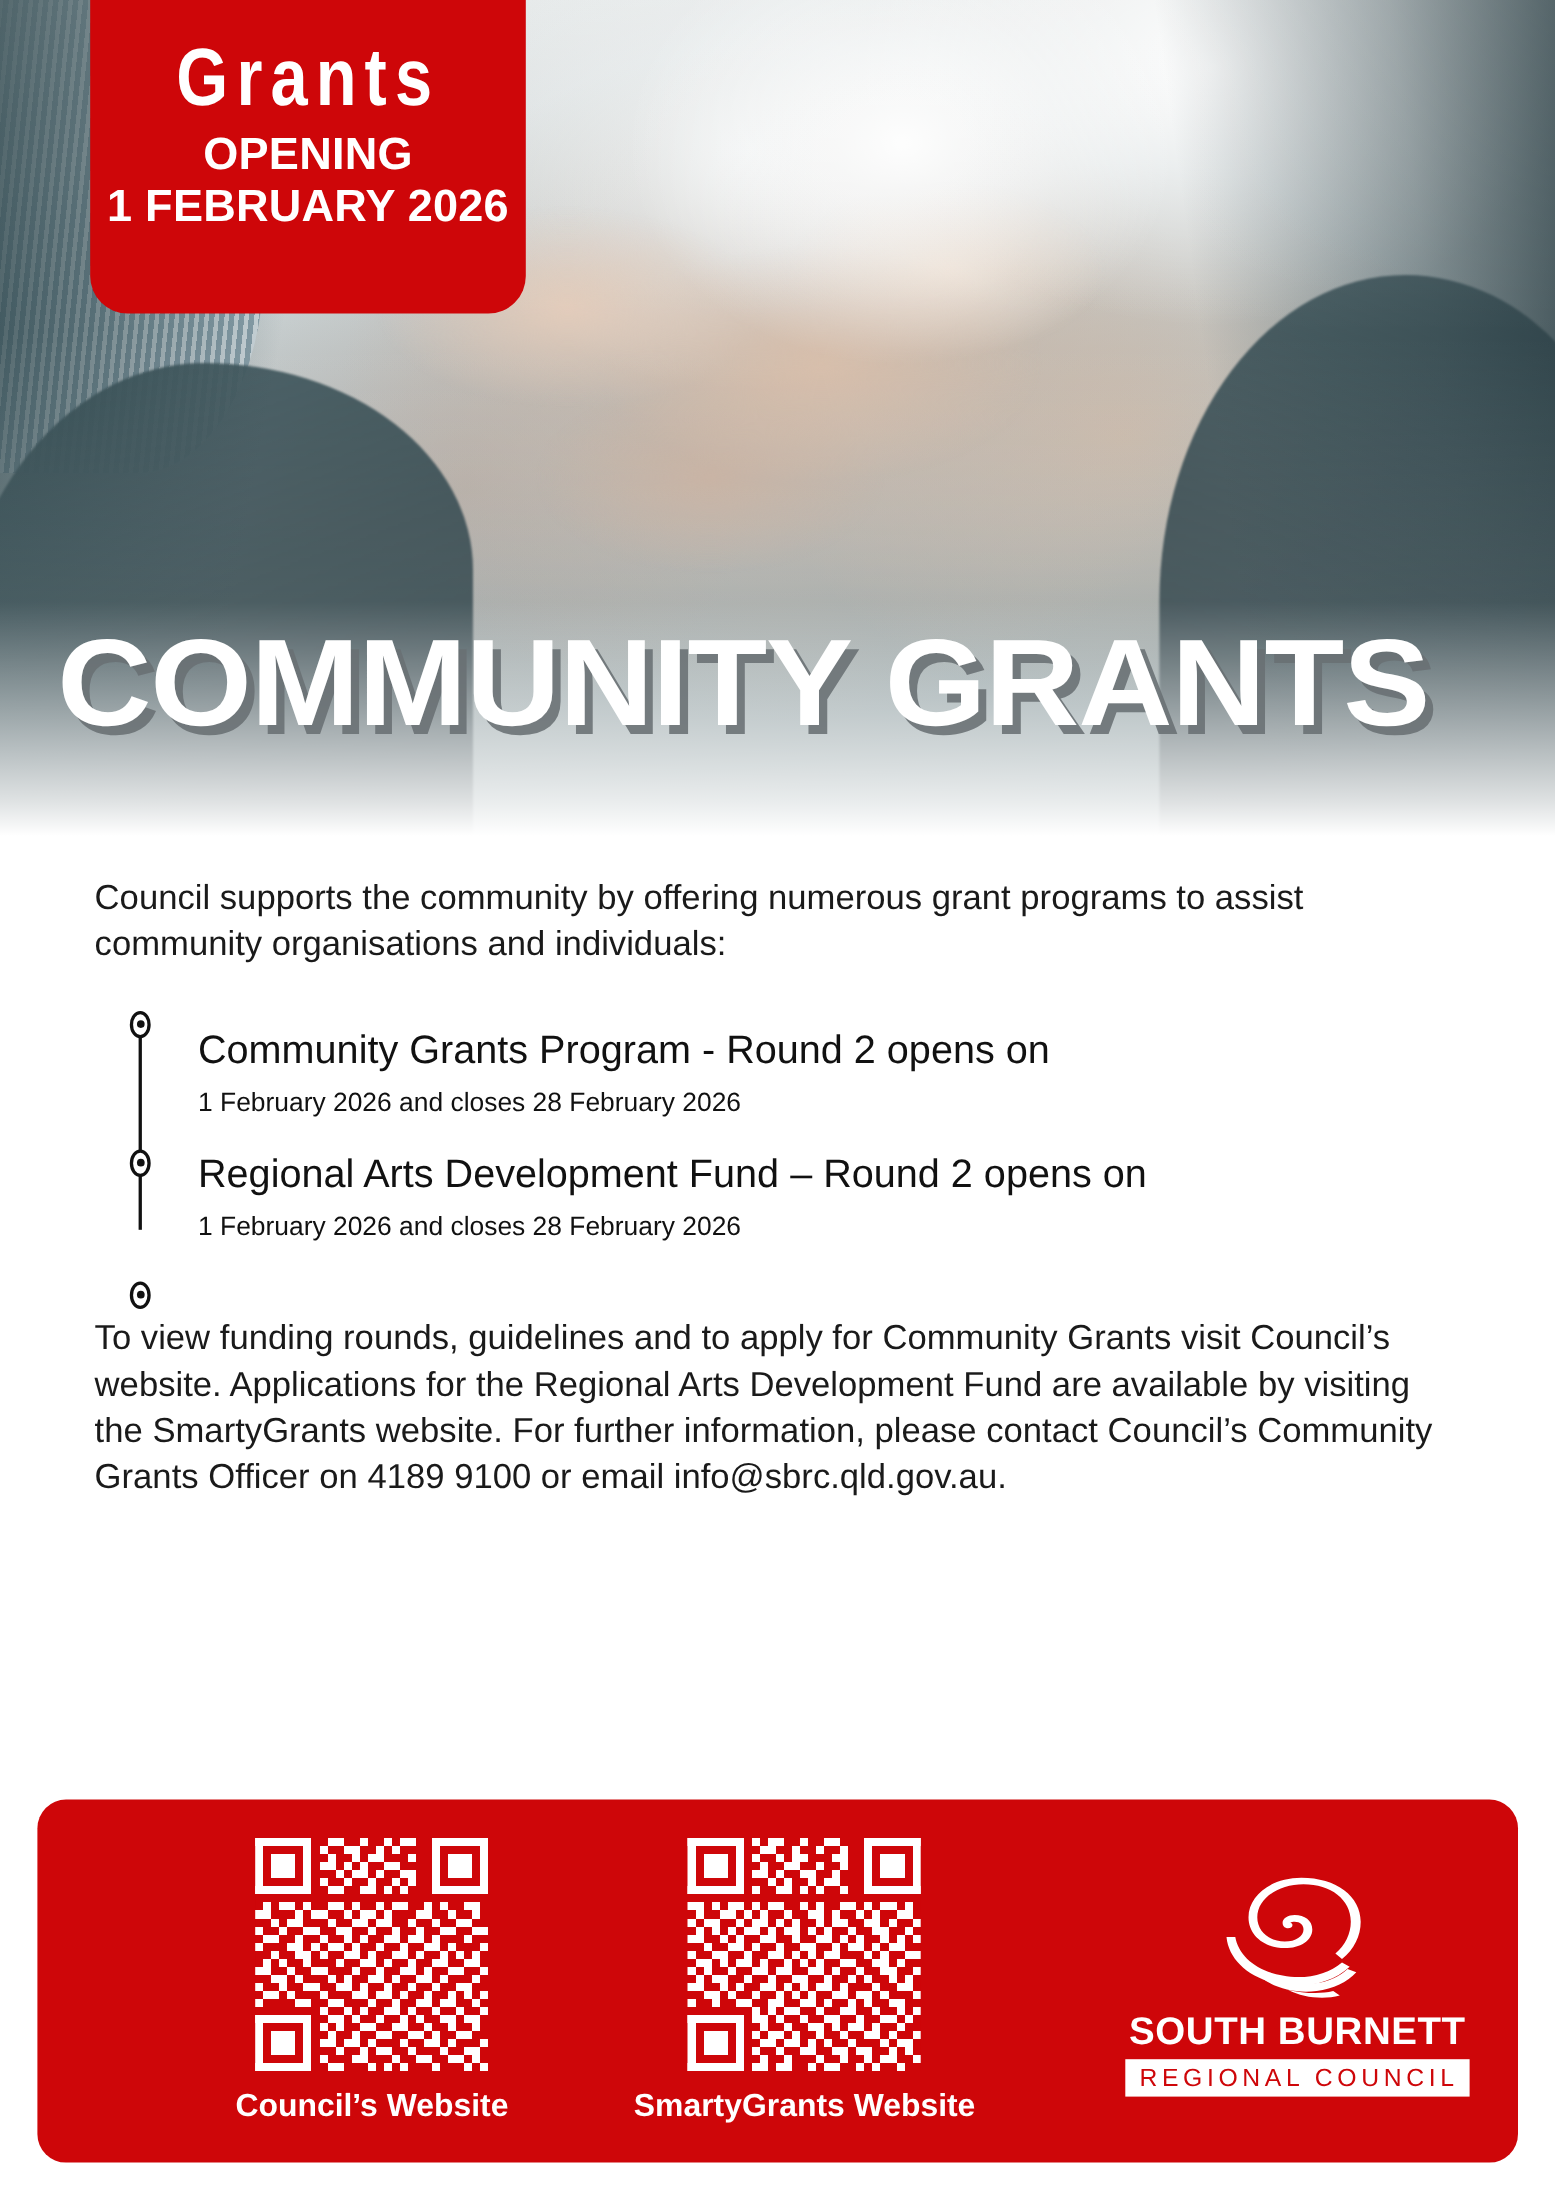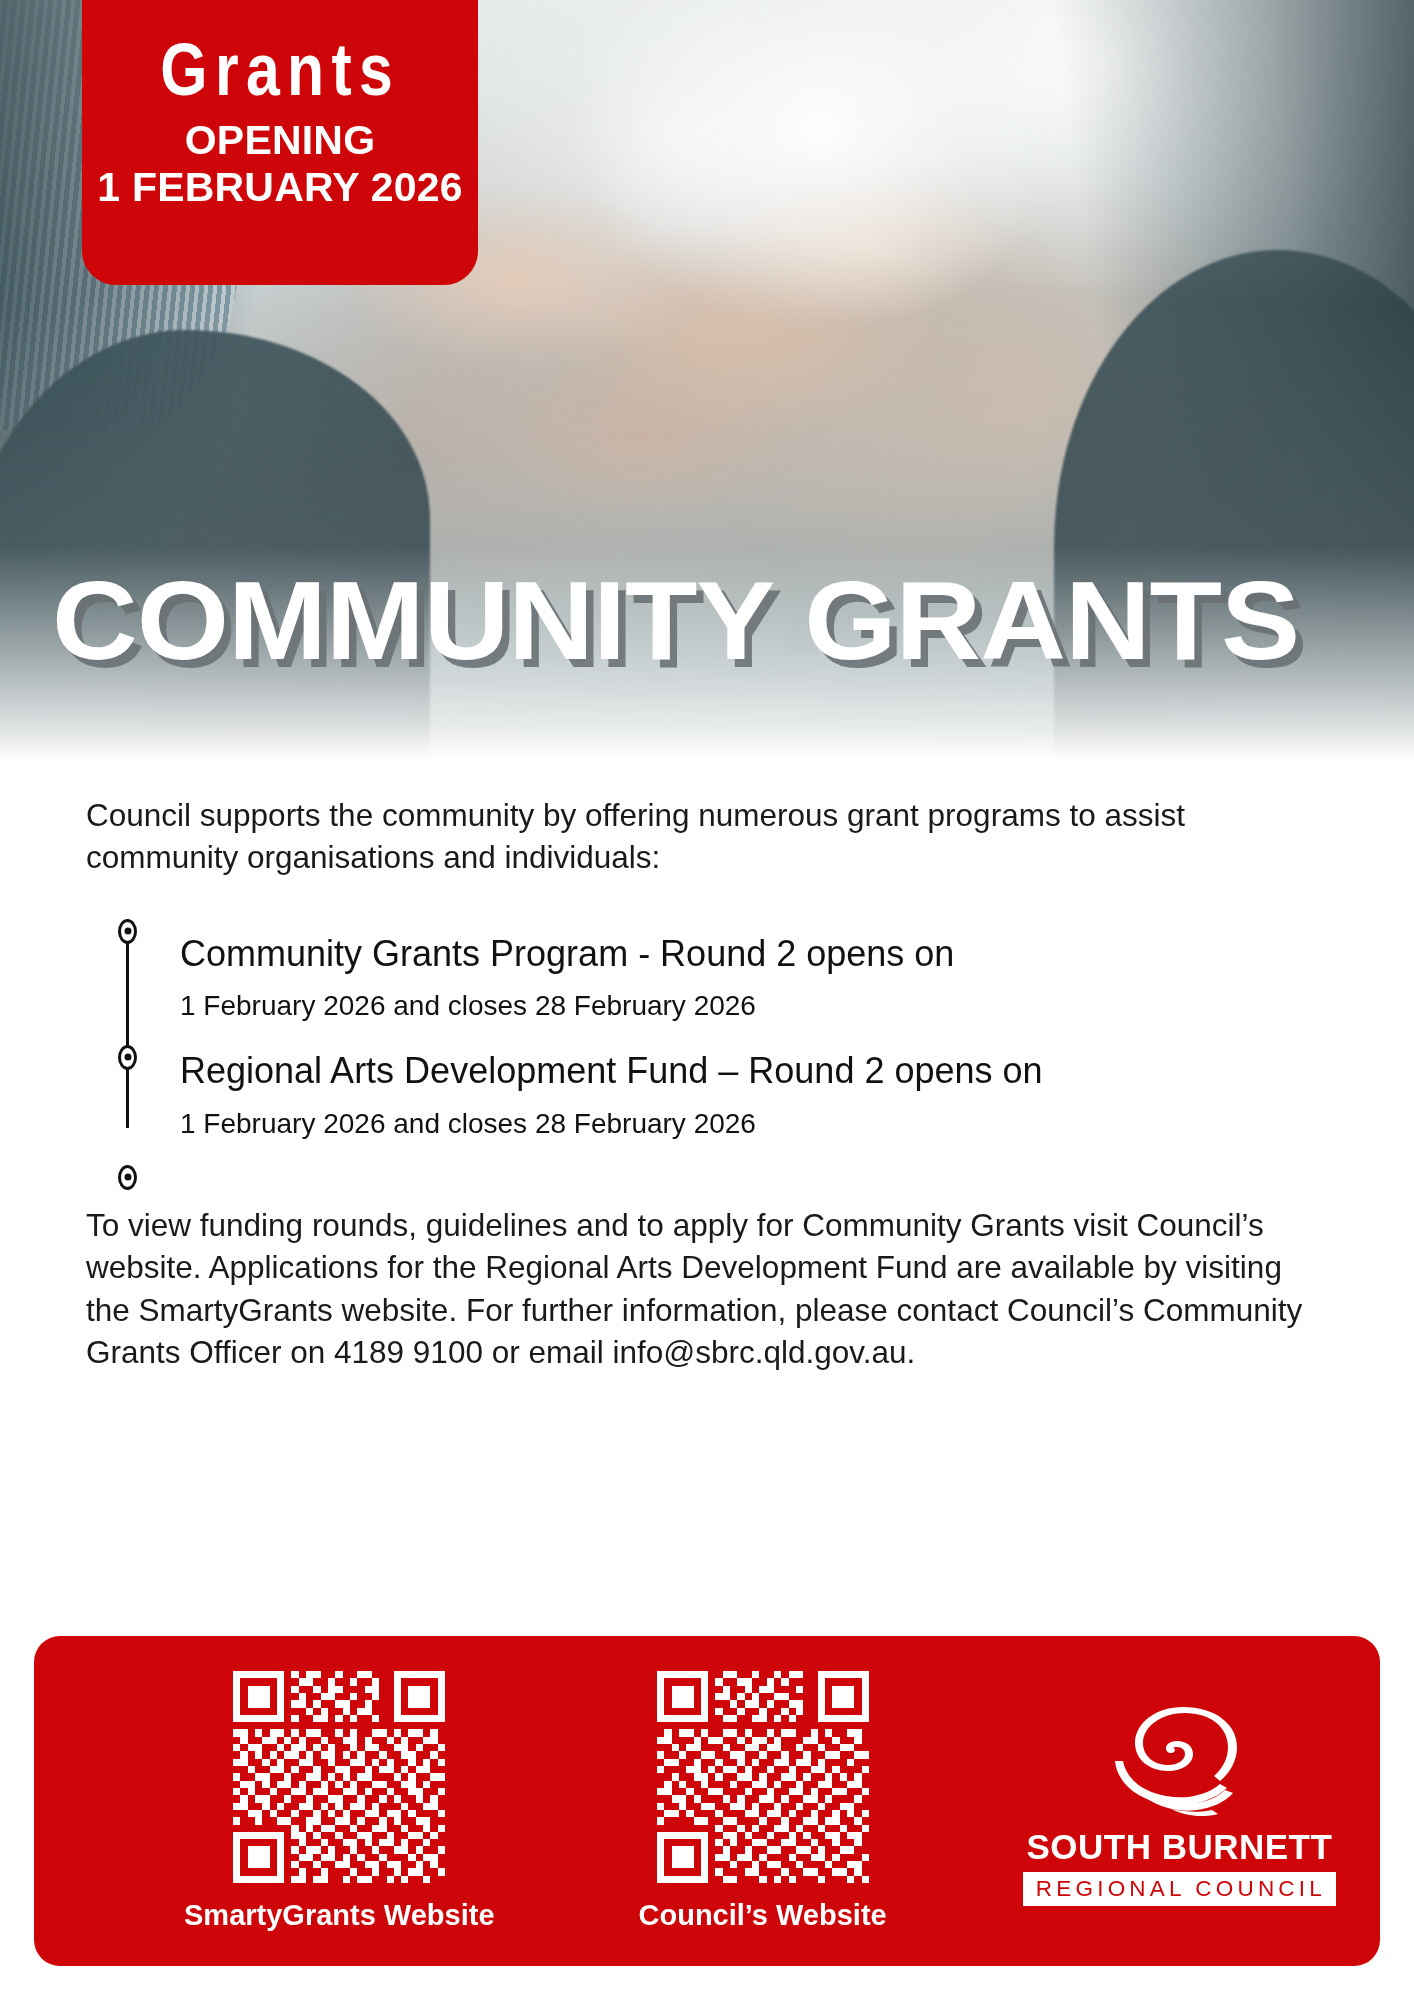--- a/index.html
+++ b/index.html
@@ -75,21 +75,21 @@
   .tl-line{position:absolute;left:8px;top:18px;bottom:12px;width:2.5px;background:#111;}
   .tl-node{position:absolute;left:0;width:19px;height:25px;border:3px solid #111;
     border-radius:50%;background:#fff;box-sizing:border-box;}
   .tl-node::after{content:"";position:absolute;left:50%;top:50%;width:7px;height:7px;
     background:#111;border-radius:50%;transform:translate(-50%,-50%);}
   .tl-node.n1{top:6px;} .tl-node.n2{top:132px;} .tl-node.n3{top:252px;}
   .tl-item{margin:0 0 0 62px;font-size:36px;line-height:1.18;color:#111;}
   .tl-item.first{padding-top:20px;}
   .tl-item.second{padding-top:28px;}
   .tl-item b{font-weight:400;}
-  .tl-sub{margin:14px 0 0 62px;font-size:28px;line-height:1.18;color:#111;}
+  .tl-sub{margin:14px 0 0 62px;font-size:24px;line-height:1.18;color:#111;}
 
   .para{margin:0 0 0 86px;width:1240px;font-size:31.5px;line-height:1.345;color:#1a1a1a;}
   .para.p1{margin-top:44px;}
   .para.p2{margin-top:64px;}
 
   
   .footer{position:absolute;left:34px;top:1636px;width:1346px;height:330px;
     background:#ce0609;border-radius:26px;display:flex;align-items:center;
     box-sizing:border-box;padding:0 36px;}
   .qr-block{display:flex;flex-direction:column;align-items:center;}
@@ -148,20 +148,248 @@
     <p class="tl-item second">
       <b>Regional Arts Development Fund</b><span> – Round 2 opens on</span>
     </p>
     <p class="tl-sub">1 February 2026 and closes 28 February 2026</p>
   </div>
 
   <p class="para p2">To view funding rounds, guidelines and to apply for Community Grants visit Council’s website. Applications for the Regional Arts Development Fund are available by visiting the SmartyGrants website. For further information, please contact Council’s Community Grants Officer on 4189 9100 or email info@sbrc.qld.gov.au.</p>
 </div>
 
 <div class="footer">
+
+  <div class="qr-block qb2">
+    <svg class="qr" viewBox="0 0 29 29" shape-rendering="crispEdges">
+      <rect width="29" height="29" fill="#ce0609"></rect>
+      <g fill="#ffffff">
+        <rect x="0" y="0" width="7" height="1"></rect>
+          <rect x="0" y="6" width="7" height="1"></rect>
+        <rect x="0" y="0" width="1" height="7"></rect>
+          <rect x="6" y="0" width="1" height="7"></rect>
+        <rect x="2" y="2" width="3" height="3"></rect>
+        <rect x="22" y="0" width="7" height="1"></rect>
+          <rect x="22" y="6" width="7" height="1"></rect>
+        <rect x="22" y="0" width="1" height="7"></rect>
+          <rect x="28" y="0" width="1" height="7"></rect>
+        <rect x="24" y="2" width="3" height="3"></rect>
+        <rect x="0" y="22" width="7" height="1"></rect>
+          <rect x="0" y="28" width="7" height="1"></rect>
+        <rect x="0" y="22" width="1" height="7"></rect>
+          <rect x="6" y="22" width="1" height="7"></rect>
+        <rect x="2" y="24" width="3" height="3"></rect>
+        <rect x="9" y="0" width="2" height="1"></rect>
+          <rect x="13" y="0" width="1" height="1"></rect>
+          <rect x="16" y="0" width="1" height="1"></rect>
+          <rect x="18" y="0" width="2" height="1"></rect>
+        <rect x="8" y="1" width="1" height="1"></rect>
+          <rect x="11" y="1" width="2" height="1"></rect>
+          <rect x="15" y="1" width="1" height="1"></rect>
+          <rect x="17" y="1" width="1" height="1"></rect>
+        <rect x="9" y="2" width="1" height="1"></rect>
+          <rect x="12" y="2" width="1" height="1"></rect>
+          <rect x="14" y="2" width="2" height="1"></rect>
+          <rect x="19" y="2" width="1" height="1"></rect>
+        <rect x="8" y="3" width="2" height="1"></rect>
+          <rect x="11" y="3" width="1" height="1"></rect>
+          <rect x="13" y="3" width="1" height="1"></rect>
+          <rect x="16" y="3" width="2" height="1"></rect>
+        <rect x="10" y="4" width="1" height="1"></rect>
+          <rect x="12" y="4" width="2" height="1"></rect>
+          <rect x="15" y="4" width="1" height="1"></rect>
+          <rect x="18" y="4" width="2" height="1"></rect>
+        <rect x="8" y="5" width="1" height="1"></rect>
+          <rect x="11" y="5" width="1" height="1"></rect>
+          <rect x="14" y="5" width="1" height="1"></rect>
+          <rect x="17" y="5" width="1" height="1"></rect>
+          <rect x="19" y="5" width="1" height="1"></rect>
+        <rect x="9" y="6" width="2" height="1"></rect>
+          <rect x="13" y="6" width="2" height="1"></rect>
+          <rect x="16" y="6" width="1" height="1"></rect>
+          <rect x="18" y="6" width="1" height="1"></rect>
+        <rect x="1" y="8" width="1" height="1"></rect>
+          <rect x="3" y="8" width="2" height="1"></rect>
+          <rect x="6" y="8" width="1" height="1"></rect>
+          <rect x="9" y="8" width="2" height="1"></rect>
+        <rect x="12" y="8" width="1" height="1"></rect>
+          <rect x="15" y="8" width="1" height="1"></rect>
+          <rect x="17" y="8" width="2" height="1"></rect>
+          <rect x="21" y="8" width="1" height="1"></rect>
+        <rect x="23" y="8" width="1" height="1"></rect>
+          <rect x="26" y="8" width="2" height="1"></rect>
+        <rect x="0" y="9" width="2" height="1"></rect>
+          <rect x="5" y="9" width="1" height="1"></rect>
+          <rect x="7" y="9" width="1" height="1"></rect>
+          <rect x="8" y="9" width="1" height="1"></rect>
+        <rect x="11" y="9" width="1" height="1"></rect>
+          <rect x="13" y="9" width="2" height="1"></rect>
+          <rect x="16" y="9" width="1" height="1"></rect>
+          <rect x="20" y="9" width="2" height="1"></rect>
+        <rect x="24" y="9" width="1" height="1"></rect>
+          <rect x="27" y="9" width="1" height="1"></rect>
+        <rect x="2" y="10" width="1" height="1"></rect>
+          <rect x="4" y="10" width="2" height="1"></rect>
+          <rect x="9" y="10" width="1" height="1"></rect>
+          <rect x="12" y="10" width="2" height="1"></rect>
+        <rect x="15" y="10" width="2" height="1"></rect>
+          <rect x="19" y="10" width="1" height="1"></rect>
+          <rect x="22" y="10" width="1" height="1"></rect>
+          <rect x="25" y="10" width="2" height="1"></rect>
+        <rect x="0" y="11" width="1" height="1"></rect>
+          <rect x="3" y="11" width="1" height="1"></rect>
+          <rect x="6" y="11" width="2" height="1"></rect>
+          <rect x="10" y="11" width="2" height="1"></rect>
+        <rect x="14" y="11" width="1" height="1"></rect>
+          <rect x="17" y="11" width="1" height="1"></rect>
+          <rect x="20" y="11" width="1" height="1"></rect>
+          <rect x="23" y="11" width="2" height="1"></rect>
+        <rect x="27" y="11" width="2" height="1"></rect>
+        <rect x="1" y="12" width="2" height="1"></rect>
+          <rect x="5" y="12" width="1" height="1"></rect>
+          <rect x="8" y="12" width="1" height="1"></rect>
+          <rect x="11" y="12" width="1" height="1"></rect>
+        <rect x="13" y="12" width="1" height="1"></rect>
+          <rect x="16" y="12" width="2" height="1"></rect>
+          <rect x="19" y="12" width="2" height="1"></rect>
+          <rect x="22" y="12" width="1" height="1"></rect>
+        <rect x="26" y="12" width="1" height="1"></rect>
+        <rect x="0" y="13" width="1" height="1"></rect>
+          <rect x="4" y="13" width="2" height="1"></rect>
+          <rect x="7" y="13" width="1" height="1"></rect>
+          <rect x="9" y="13" width="2" height="1"></rect>
+        <rect x="12" y="13" width="1" height="1"></rect>
+          <rect x="15" y="13" width="1" height="1"></rect>
+          <rect x="18" y="13" width="1" height="1"></rect>
+          <rect x="21" y="13" width="2" height="1"></rect>
+        <rect x="24" y="13" width="1" height="1"></rect>
+          <rect x="28" y="13" width="1" height="1"></rect>
+        <rect x="2" y="14" width="1" height="1"></rect>
+          <rect x="5" y="14" width="2" height="1"></rect>
+          <rect x="8" y="14" width="1" height="1"></rect>
+          <rect x="11" y="14" width="2" height="1"></rect>
+        <rect x="14" y="14" width="1" height="1"></rect>
+          <rect x="17" y="14" width="2" height="1"></rect>
+          <rect x="20" y="14" width="1" height="1"></rect>
+          <rect x="23" y="14" width="1" height="1"></rect>
+        <rect x="25" y="14" width="1" height="1"></rect>
+          <rect x="27" y="14" width="1" height="1"></rect>
+        <rect x="1" y="15" width="1" height="1"></rect>
+          <rect x="3" y="15" width="1" height="1"></rect>
+          <rect x="6" y="15" width="1" height="1"></rect>
+          <rect x="10" y="15" width="1" height="1"></rect>
+        <rect x="13" y="15" width="2" height="1"></rect>
+          <rect x="16" y="15" width="1" height="1"></rect>
+          <rect x="19" y="15" width="1" height="1"></rect>
+          <rect x="22" y="15" width="2" height="1"></rect>
+        <rect x="26" y="15" width="2" height="1"></rect>
+        <rect x="0" y="16" width="2" height="1"></rect>
+          <rect x="4" y="16" width="1" height="1"></rect>
+          <rect x="7" y="16" width="2" height="1"></rect>
+          <rect x="12" y="16" width="1" height="1"></rect>
+        <rect x="15" y="16" width="1" height="1"></rect>
+          <rect x="18" y="16" width="2" height="1"></rect>
+          <rect x="21" y="16" width="1" height="1"></rect>
+          <rect x="24" y="16" width="2" height="1"></rect>
+        <rect x="28" y="16" width="1" height="1"></rect>
+        <rect x="2" y="17" width="2" height="1"></rect>
+          <rect x="5" y="17" width="1" height="1"></rect>
+          <rect x="9" y="17" width="1" height="1"></rect>
+          <rect x="11" y="17" width="1" height="1"></rect>
+        <rect x="14" y="17" width="2" height="1"></rect>
+          <rect x="17" y="17" width="1" height="1"></rect>
+          <rect x="20" y="17" width="2" height="1"></rect>
+          <rect x="23" y="17" width="1" height="1"></rect>
+        <rect x="27" y="17" width="1" height="1"></rect>
+        <rect x="0" y="18" width="1" height="1"></rect>
+          <rect x="3" y="18" width="1" height="1"></rect>
+          <rect x="6" y="18" width="2" height="1"></rect>
+          <rect x="10" y="18" width="2" height="1"></rect>
+        <rect x="13" y="18" width="1" height="1"></rect>
+          <rect x="16" y="18" width="1" height="1"></rect>
+          <rect x="19" y="18" width="1" height="1"></rect>
+          <rect x="22" y="18" width="1" height="1"></rect>
+        <rect x="25" y="18" width="2" height="1"></rect>
+        <rect x="1" y="19" width="2" height="1"></rect>
+          <rect x="4" y="19" width="1" height="1"></rect>
+          <rect x="8" y="19" width="1" height="1"></rect>
+          <rect x="12" y="19" width="2" height="1"></rect>
+        <rect x="15" y="19" width="2" height="1"></rect>
+          <rect x="18" y="19" width="1" height="1"></rect>
+          <rect x="21" y="19" width="1" height="1"></rect>
+          <rect x="24" y="19" width="1" height="1"></rect>
+        <rect x="26" y="19" width="1" height="1"></rect>
+          <rect x="28" y="19" width="1" height="1"></rect>
+        <rect x="0" y="20" width="1" height="1"></rect>
+          <rect x="5" y="20" width="2" height="1"></rect>
+          <rect x="9" y="20" width="2" height="1"></rect>
+          <rect x="14" y="20" width="1" height="1"></rect>
+        <rect x="17" y="20" width="1" height="1"></rect>
+          <rect x="20" y="20" width="2" height="1"></rect>
+          <rect x="23" y="20" width="2" height="1"></rect>
+          <rect x="27" y="20" width="1" height="1"></rect>
+        <rect x="8" y="21" width="1" height="1"></rect>
+          <rect x="11" y="21" width="1" height="1"></rect>
+          <rect x="13" y="21" width="1" height="1"></rect>
+          <rect x="16" y="21" width="2" height="1"></rect>
+        <rect x="19" y="21" width="1" height="1"></rect>
+          <rect x="22" y="21" width="1" height="1"></rect>
+          <rect x="25" y="21" width="1" height="1"></rect>
+          <rect x="28" y="21" width="1" height="1"></rect>
+        <rect x="9" y="22" width="2" height="1"></rect>
+          <rect x="12" y="22" width="1" height="1"></rect>
+          <rect x="15" y="22" width="1" height="1"></rect>
+          <rect x="18" y="22" width="1" height="1"></rect>
+        <rect x="20" y="22" width="1" height="1"></rect>
+          <rect x="23" y="22" width="2" height="1"></rect>
+          <rect x="26" y="22" width="2" height="1"></rect>
+        <rect x="8" y="23" width="1" height="1"></rect>
+          <rect x="10" y="23" width="1" height="1"></rect>
+          <rect x="13" y="23" width="2" height="1"></rect>
+          <rect x="17" y="23" width="2" height="1"></rect>
+        <rect x="21" y="23" width="1" height="1"></rect>
+          <rect x="24" y="23" width="1" height="1"></rect>
+          <rect x="27" y="23" width="1" height="1"></rect>
+        <rect x="9" y="24" width="1" height="1"></rect>
+          <rect x="12" y="24" width="1" height="1"></rect>
+          <rect x="15" y="24" width="1" height="1"></rect>
+          <rect x="16" y="24" width="1" height="1"></rect>
+        <rect x="19" y="24" width="2" height="1"></rect>
+          <rect x="22" y="24" width="1" height="1"></rect>
+          <rect x="25" y="24" width="2" height="1"></rect>
+        <rect x="8" y="25" width="2" height="1"></rect>
+          <rect x="11" y="25" width="2" height="1"></rect>
+          <rect x="14" y="25" width="1" height="1"></rect>
+          <rect x="18" y="25" width="1" height="1"></rect>
+        <rect x="21" y="25" width="2" height="1"></rect>
+          <rect x="24" y="25" width="1" height="1"></rect>
+          <rect x="28" y="25" width="1" height="1"></rect>
+        <rect x="10" y="26" width="1" height="1"></rect>
+          <rect x="13" y="26" width="1" height="1"></rect>
+          <rect x="15" y="26" width="2" height="1"></rect>
+          <rect x="19" y="26" width="1" height="1"></rect>
+        <rect x="23" y="26" width="1" height="1"></rect>
+          <rect x="26" y="26" width="2" height="1"></rect>
+        <rect x="8" y="27" width="1" height="1"></rect>
+          <rect x="12" y="27" width="2" height="1"></rect>
+          <rect x="17" y="27" width="1" height="1"></rect>
+          <rect x="20" y="27" width="2" height="1"></rect>
+        <rect x="24" y="27" width="2" height="1"></rect>
+          <rect x="27" y="27" width="1" height="1"></rect>
+        <rect x="9" y="28" width="2" height="1"></rect>
+          <rect x="14" y="28" width="1" height="1"></rect>
+          <rect x="16" y="28" width="1" height="1"></rect>
+          <rect x="18" y="28" width="1" height="1"></rect>
+        <rect x="22" y="28" width="1" height="1"></rect>
+          <rect x="26" y="28" width="1" height="1"></rect>
+          <rect x="28" y="28" width="1" height="1"></rect>
+      </g>
+    </svg>
+    <div class="qr-label">Council’s Website</div>
+  </div>
 
   <div class="qr-block qb1">
     <svg class="qr" viewBox="0 0 29 29" shape-rendering="crispEdges">
       <rect width="29" height="29" fill="#ce0609"></rect>
       <g fill="#ffffff">
         <rect x="0" y="0" width="7" height="1"></rect>
           <rect x="0" y="6" width="7" height="1"></rect>
         <rect x="0" y="0" width="1" height="7"></rect>
           <rect x="6" y="0" width="1" height="7"></rect>
         <rect x="2" y="2" width="3" height="3"></rect>
@@ -392,248 +620,20 @@
           <rect x="15" y="28" width="1" height="1"></rect>
           <rect x="17" y="28" width="2" height="1"></rect>
         <rect x="21" y="28" width="1" height="1"></rect>
           <rect x="23" y="28" width="1" height="1"></rect>
           <rect x="26" y="28" width="1" height="1"></rect>
       </g>
     </svg>
     <div class="qr-label">SmartyGrants Website</div>
   </div>
 
-  <div class="qr-block qb2">
-    <svg class="qr" viewBox="0 0 29 29" shape-rendering="crispEdges">
-      <rect width="29" height="29" fill="#ce0609"></rect>
-      <g fill="#ffffff">
-        <rect x="0" y="0" width="7" height="1"></rect>
-          <rect x="0" y="6" width="7" height="1"></rect>
-        <rect x="0" y="0" width="1" height="7"></rect>
-          <rect x="6" y="0" width="1" height="7"></rect>
-        <rect x="2" y="2" width="3" height="3"></rect>
-        <rect x="22" y="0" width="7" height="1"></rect>
-          <rect x="22" y="6" width="7" height="1"></rect>
-        <rect x="22" y="0" width="1" height="7"></rect>
-          <rect x="28" y="0" width="1" height="7"></rect>
-        <rect x="24" y="2" width="3" height="3"></rect>
-        <rect x="0" y="22" width="7" height="1"></rect>
-          <rect x="0" y="28" width="7" height="1"></rect>
-        <rect x="0" y="22" width="1" height="7"></rect>
-          <rect x="6" y="22" width="1" height="7"></rect>
-        <rect x="2" y="24" width="3" height="3"></rect>
-        <rect x="9" y="0" width="2" height="1"></rect>
-          <rect x="13" y="0" width="1" height="1"></rect>
-          <rect x="16" y="0" width="1" height="1"></rect>
-          <rect x="18" y="0" width="2" height="1"></rect>
-        <rect x="8" y="1" width="1" height="1"></rect>
-          <rect x="11" y="1" width="2" height="1"></rect>
-          <rect x="15" y="1" width="1" height="1"></rect>
-          <rect x="17" y="1" width="1" height="1"></rect>
-        <rect x="9" y="2" width="1" height="1"></rect>
-          <rect x="12" y="2" width="1" height="1"></rect>
-          <rect x="14" y="2" width="2" height="1"></rect>
-          <rect x="19" y="2" width="1" height="1"></rect>
-        <rect x="8" y="3" width="2" height="1"></rect>
-          <rect x="11" y="3" width="1" height="1"></rect>
-          <rect x="13" y="3" width="1" height="1"></rect>
-          <rect x="16" y="3" width="2" height="1"></rect>
-        <rect x="10" y="4" width="1" height="1"></rect>
-          <rect x="12" y="4" width="2" height="1"></rect>
-          <rect x="15" y="4" width="1" height="1"></rect>
-          <rect x="18" y="4" width="2" height="1"></rect>
-        <rect x="8" y="5" width="1" height="1"></rect>
-          <rect x="11" y="5" width="1" height="1"></rect>
-          <rect x="14" y="5" width="1" height="1"></rect>
-          <rect x="17" y="5" width="1" height="1"></rect>
-          <rect x="19" y="5" width="1" height="1"></rect>
-        <rect x="9" y="6" width="2" height="1"></rect>
-          <rect x="13" y="6" width="2" height="1"></rect>
-          <rect x="16" y="6" width="1" height="1"></rect>
-          <rect x="18" y="6" width="1" height="1"></rect>
-        <rect x="1" y="8" width="1" height="1"></rect>
-          <rect x="3" y="8" width="2" height="1"></rect>
-          <rect x="6" y="8" width="1" height="1"></rect>
-          <rect x="9" y="8" width="2" height="1"></rect>
-        <rect x="12" y="8" width="1" height="1"></rect>
-          <rect x="15" y="8" width="1" height="1"></rect>
-          <rect x="17" y="8" width="2" height="1"></rect>
-          <rect x="21" y="8" width="1" height="1"></rect>
-        <rect x="23" y="8" width="1" height="1"></rect>
-          <rect x="26" y="8" width="2" height="1"></rect>
-        <rect x="0" y="9" width="2" height="1"></rect>
-          <rect x="5" y="9" width="1" height="1"></rect>
-          <rect x="7" y="9" width="1" height="1"></rect>
-          <rect x="8" y="9" width="1" height="1"></rect>
-        <rect x="11" y="9" width="1" height="1"></rect>
-          <rect x="13" y="9" width="2" height="1"></rect>
-          <rect x="16" y="9" width="1" height="1"></rect>
-          <rect x="20" y="9" width="2" height="1"></rect>
-        <rect x="24" y="9" width="1" height="1"></rect>
-          <rect x="27" y="9" width="1" height="1"></rect>
-        <rect x="2" y="10" width="1" height="1"></rect>
-          <rect x="4" y="10" width="2" height="1"></rect>
-          <rect x="9" y="10" width="1" height="1"></rect>
-          <rect x="12" y="10" width="2" height="1"></rect>
-        <rect x="15" y="10" width="2" height="1"></rect>
-          <rect x="19" y="10" width="1" height="1"></rect>
-          <rect x="22" y="10" width="1" height="1"></rect>
-          <rect x="25" y="10" width="2" height="1"></rect>
-        <rect x="0" y="11" width="1" height="1"></rect>
-          <rect x="3" y="11" width="1" height="1"></rect>
-          <rect x="6" y="11" width="2" height="1"></rect>
-          <rect x="10" y="11" width="2" height="1"></rect>
-        <rect x="14" y="11" width="1" height="1"></rect>
-          <rect x="17" y="11" width="1" height="1"></rect>
-          <rect x="20" y="11" width="1" height="1"></rect>
-          <rect x="23" y="11" width="2" height="1"></rect>
-        <rect x="27" y="11" width="2" height="1"></rect>
-        <rect x="1" y="12" width="2" height="1"></rect>
-          <rect x="5" y="12" width="1" height="1"></rect>
-          <rect x="8" y="12" width="1" height="1"></rect>
-          <rect x="11" y="12" width="1" height="1"></rect>
-        <rect x="13" y="12" width="1" height="1"></rect>
-          <rect x="16" y="12" width="2" height="1"></rect>
-          <rect x="19" y="12" width="2" height="1"></rect>
-          <rect x="22" y="12" width="1" height="1"></rect>
-        <rect x="26" y="12" width="1" height="1"></rect>
-        <rect x="0" y="13" width="1" height="1"></rect>
-          <rect x="4" y="13" width="2" height="1"></rect>
-          <rect x="7" y="13" width="1" height="1"></rect>
-          <rect x="9" y="13" width="2" height="1"></rect>
-        <rect x="12" y="13" width="1" height="1"></rect>
-          <rect x="15" y="13" width="1" height="1"></rect>
-          <rect x="18" y="13" width="1" height="1"></rect>
-          <rect x="21" y="13" width="2" height="1"></rect>
-        <rect x="24" y="13" width="1" height="1"></rect>
-          <rect x="28" y="13" width="1" height="1"></rect>
-        <rect x="2" y="14" width="1" height="1"></rect>
-          <rect x="5" y="14" width="2" height="1"></rect>
-          <rect x="8" y="14" width="1" height="1"></rect>
-          <rect x="11" y="14" width="2" height="1"></rect>
-        <rect x="14" y="14" width="1" height="1"></rect>
-          <rect x="17" y="14" width="2" height="1"></rect>
-          <rect x="20" y="14" width="1" height="1"></rect>
-          <rect x="23" y="14" width="1" height="1"></rect>
-        <rect x="25" y="14" width="1" height="1"></rect>
-          <rect x="27" y="14" width="1" height="1"></rect>
-        <rect x="1" y="15" width="1" height="1"></rect>
-          <rect x="3" y="15" width="1" height="1"></rect>
-          <rect x="6" y="15" width="1" height="1"></rect>
-          <rect x="10" y="15" width="1" height="1"></rect>
-        <rect x="13" y="15" width="2" height="1"></rect>
-          <rect x="16" y="15" width="1" height="1"></rect>
-          <rect x="19" y="15" width="1" height="1"></rect>
-          <rect x="22" y="15" width="2" height="1"></rect>
-        <rect x="26" y="15" width="2" height="1"></rect>
-        <rect x="0" y="16" width="2" height="1"></rect>
-          <rect x="4" y="16" width="1" height="1"></rect>
-          <rect x="7" y="16" width="2" height="1"></rect>
-          <rect x="12" y="16" width="1" height="1"></rect>
-        <rect x="15" y="16" width="1" height="1"></rect>
-          <rect x="18" y="16" width="2" height="1"></rect>
-          <rect x="21" y="16" width="1" height="1"></rect>
-          <rect x="24" y="16" width="2" height="1"></rect>
-        <rect x="28" y="16" width="1" height="1"></rect>
-        <rect x="2" y="17" width="2" height="1"></rect>
-          <rect x="5" y="17" width="1" height="1"></rect>
-          <rect x="9" y="17" width="1" height="1"></rect>
-          <rect x="11" y="17" width="1" height="1"></rect>
-        <rect x="14" y="17" width="2" height="1"></rect>
-          <rect x="17" y="17" width="1" height="1"></rect>
-          <rect x="20" y="17" width="2" height="1"></rect>
-          <rect x="23" y="17" width="1" height="1"></rect>
-        <rect x="27" y="17" width="1" height="1"></rect>
-        <rect x="0" y="18" width="1" height="1"></rect>
-          <rect x="3" y="18" width="1" height="1"></rect>
-          <rect x="6" y="18" width="2" height="1"></rect>
-          <rect x="10" y="18" width="2" height="1"></rect>
-        <rect x="13" y="18" width="1" height="1"></rect>
-          <rect x="16" y="18" width="1" height="1"></rect>
-          <rect x="19" y="18" width="1" height="1"></rect>
-          <rect x="22" y="18" width="1" height="1"></rect>
-        <rect x="25" y="18" width="2" height="1"></rect>
-        <rect x="1" y="19" width="2" height="1"></rect>
-          <rect x="4" y="19" width="1" height="1"></rect>
-          <rect x="8" y="19" width="1" height="1"></rect>
-          <rect x="12" y="19" width="2" height="1"></rect>
-        <rect x="15" y="19" width="2" height="1"></rect>
-          <rect x="18" y="19" width="1" height="1"></rect>
-          <rect x="21" y="19" width="1" height="1"></rect>
-          <rect x="24" y="19" width="1" height="1"></rect>
-        <rect x="26" y="19" width="1" height="1"></rect>
-          <rect x="28" y="19" width="1" height="1"></rect>
-        <rect x="0" y="20" width="1" height="1"></rect>
-          <rect x="5" y="20" width="2" height="1"></rect>
-          <rect x="9" y="20" width="2" height="1"></rect>
-          <rect x="14" y="20" width="1" height="1"></rect>
-        <rect x="17" y="20" width="1" height="1"></rect>
-          <rect x="20" y="20" width="2" height="1"></rect>
-          <rect x="23" y="20" width="2" height="1"></rect>
-          <rect x="27" y="20" width="1" height="1"></rect>
-        <rect x="8" y="21" width="1" height="1"></rect>
-          <rect x="11" y="21" width="1" height="1"></rect>
-          <rect x="13" y="21" width="1" height="1"></rect>
-          <rect x="16" y="21" width="2" height="1"></rect>
-        <rect x="19" y="21" width="1" height="1"></rect>
-          <rect x="22" y="21" width="1" height="1"></rect>
-          <rect x="25" y="21" width="1" height="1"></rect>
-          <rect x="28" y="21" width="1" height="1"></rect>
-        <rect x="9" y="22" width="2" height="1"></rect>
-          <rect x="12" y="22" width="1" height="1"></rect>
-          <rect x="15" y="22" width="1" height="1"></rect>
-          <rect x="18" y="22" width="1" height="1"></rect>
-        <rect x="20" y="22" width="1" height="1"></rect>
-          <rect x="23" y="22" width="2" height="1"></rect>
-          <rect x="26" y="22" width="2" height="1"></rect>
-        <rect x="8" y="23" width="1" height="1"></rect>
-          <rect x="10" y="23" width="1" height="1"></rect>
-          <rect x="13" y="23" width="2" height="1"></rect>
-          <rect x="17" y="23" width="2" height="1"></rect>
-        <rect x="21" y="23" width="1" height="1"></rect>
-          <rect x="24" y="23" width="1" height="1"></rect>
-          <rect x="27" y="23" width="1" height="1"></rect>
-        <rect x="9" y="24" width="1" height="1"></rect>
-          <rect x="12" y="24" width="1" height="1"></rect>
-          <rect x="15" y="24" width="1" height="1"></rect>
-          <rect x="16" y="24" width="1" height="1"></rect>
-        <rect x="19" y="24" width="2" height="1"></rect>
-          <rect x="22" y="24" width="1" height="1"></rect>
-          <rect x="25" y="24" width="2" height="1"></rect>
-        <rect x="8" y="25" width="2" height="1"></rect>
-          <rect x="11" y="25" width="2" height="1"></rect>
-          <rect x="14" y="25" width="1" height="1"></rect>
-          <rect x="18" y="25" width="1" height="1"></rect>
-        <rect x="21" y="25" width="2" height="1"></rect>
-          <rect x="24" y="25" width="1" height="1"></rect>
-          <rect x="28" y="25" width="1" height="1"></rect>
-        <rect x="10" y="26" width="1" height="1"></rect>
-          <rect x="13" y="26" width="1" height="1"></rect>
-          <rect x="15" y="26" width="2" height="1"></rect>
-          <rect x="19" y="26" width="1" height="1"></rect>
-        <rect x="23" y="26" width="1" height="1"></rect>
-          <rect x="26" y="26" width="2" height="1"></rect>
-        <rect x="8" y="27" width="1" height="1"></rect>
-          <rect x="12" y="27" width="2" height="1"></rect>
-          <rect x="17" y="27" width="1" height="1"></rect>
-          <rect x="20" y="27" width="2" height="1"></rect>
-        <rect x="24" y="27" width="2" height="1"></rect>
-          <rect x="27" y="27" width="1" height="1"></rect>
-        <rect x="9" y="28" width="2" height="1"></rect>
-          <rect x="14" y="28" width="1" height="1"></rect>
-          <rect x="16" y="28" width="1" height="1"></rect>
-          <rect x="18" y="28" width="1" height="1"></rect>
-        <rect x="22" y="28" width="1" height="1"></rect>
-          <rect x="26" y="28" width="1" height="1"></rect>
-          <rect x="28" y="28" width="1" height="1"></rect>
-      </g>
-    </svg>
-    <div class="qr-label">Council’s Website</div>
-  </div>
-
   <div class="logo">
     <svg class="logo-mark" viewBox="0 0 200 128">
       <g fill="#ffffff">
         <path d="M104 10c-27 0-48 16-48 36 0 17 15 28 33 28 14 0 25-7 25-17 0-8-7-13-16-13-6 0-11 3-11 7 0 3 2 5 5 5 2 0 4-1 4-3 0-1-1-2-2-2 1-1 2-1 4-1 5 0 8 3 8 7 0 6-7 11-17 11-14 0-25-9-25-22 0-17 19-30 42-30 25 0 43 14 43 34 0 11-5 21-14 29l6 5c11-9 17-21 17-34 0-23-22-40-54-40z"></path>
         <path d="M36 64c2 21 21 38 49 43 24 4 48-2 63-16l-7-4c-13 11-33 16-54 12-24-4-40-18-43-35z"></path>
         <path d="M60 94c12 14 35 22 58 19 15-2 28-8 36-17l-8-3c-7 7-18 12-30 13-18 2-36-3-48-12z"></path>
         <path d="M92 112c14 7 32 9 47 5l-6-4c-12 3-27 2-41-1z"></path>
       </g>
     </svg>
     <div class="logo-name">SOUTH BURNETT</div>

